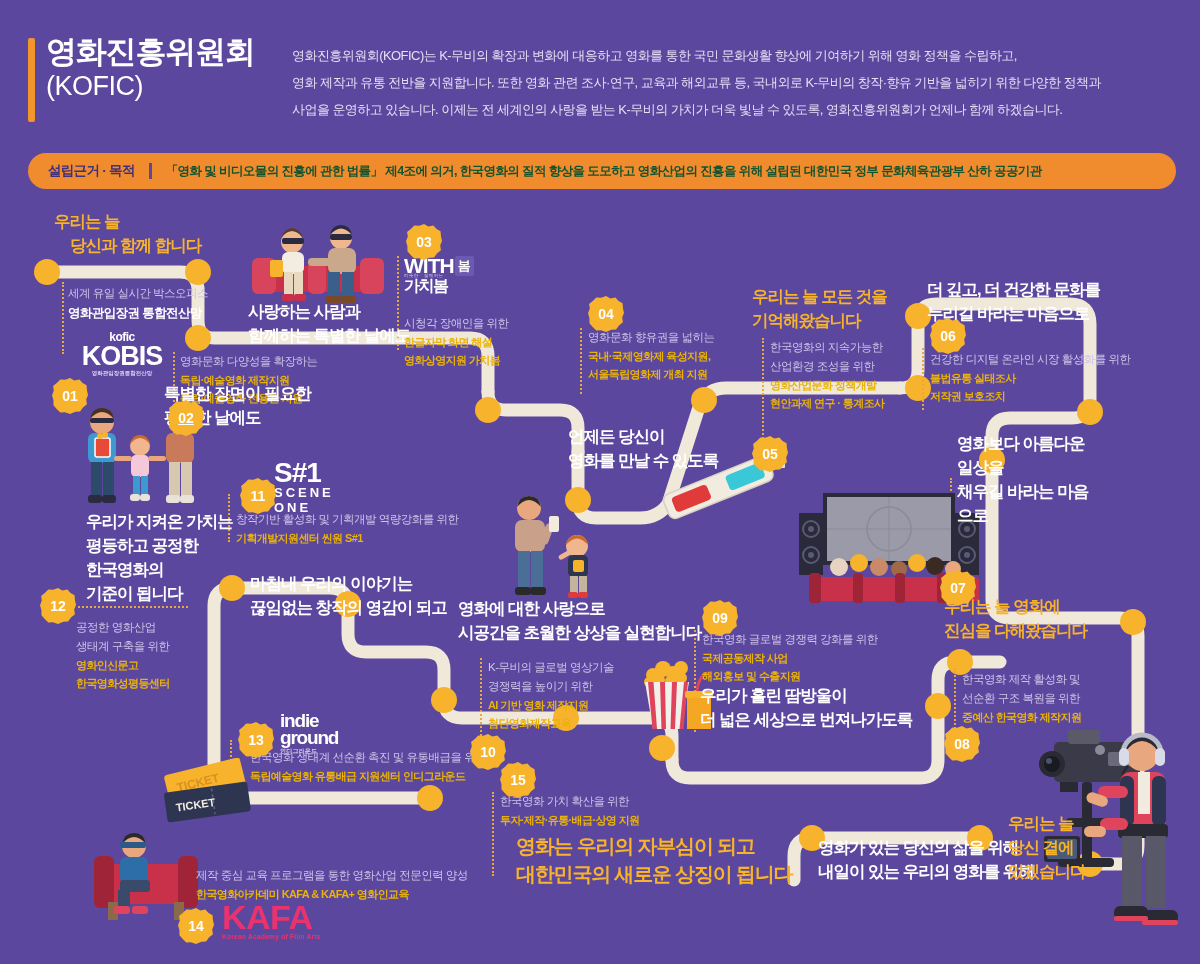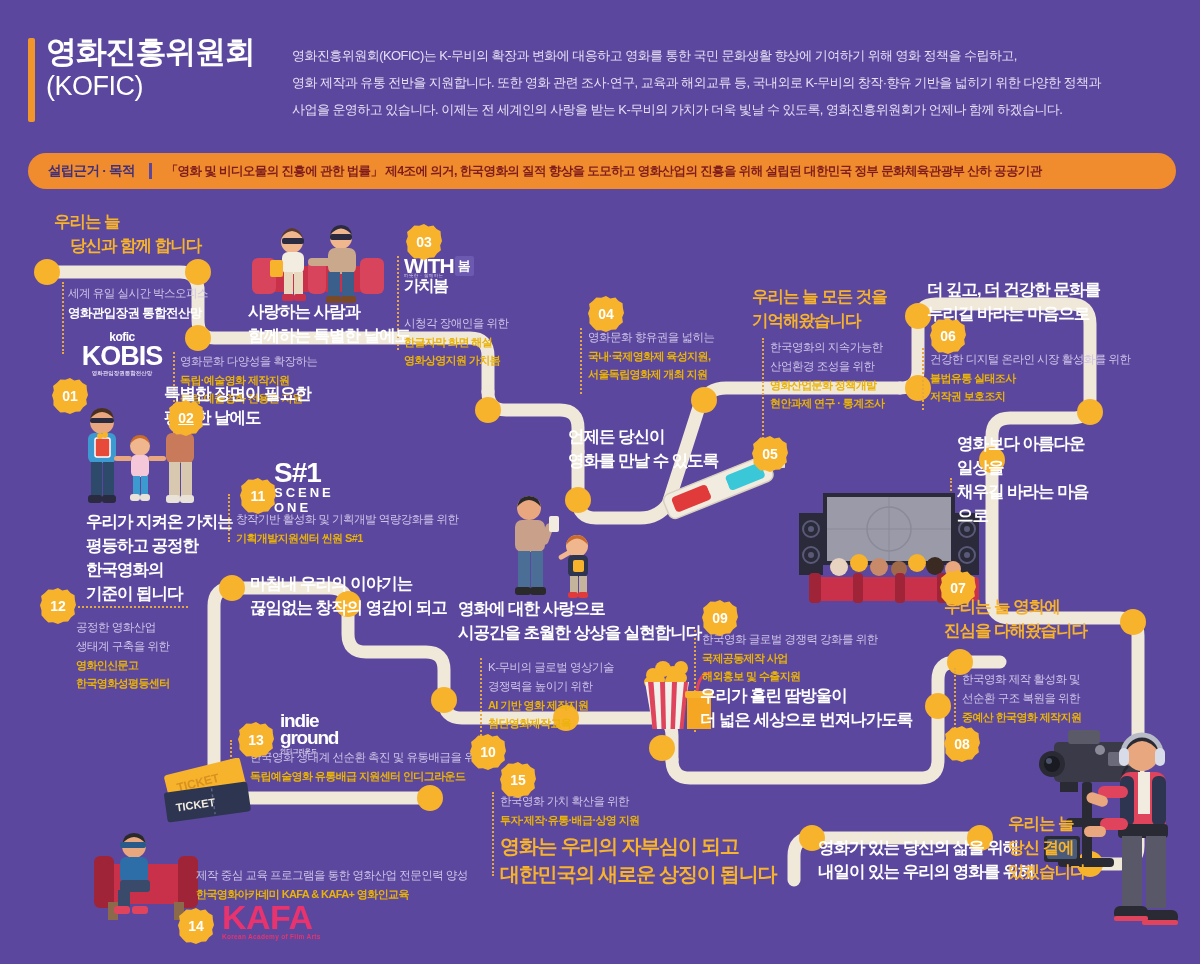--- a/index.html
+++ b/index.html
@@ -43,21 +43,21 @@
     display: flex; align-items: center;
   }
   .banner-label {
     margin-left: 20px; font-size: 13.5px; font-weight: 800; color: #41307a;
     letter-spacing: -0.7px; white-space: nowrap;
   }
   .banner-div {
     width: 3px; height: 16px; background: #5b479e; margin: 0 14px; flex: none;
   }
   .banner-text {
-    font-size: 12.5px; color: #7f1d1d; letter-spacing: -0.6px; white-space: nowrap;
+    font-size: 12.5px; color: #14532d; letter-spacing: -0.6px; white-space: nowrap;
     font-weight: 600;
   }
 
   
   #road { position: absolute; left: 0; top: 0; width: 1200px; height: 964px; }
 
   
   .badge {
     position: absolute; width: 36px; height: 36px;
     display: flex; align-items: center; justify-content: center;
@@ -666,21 +666,21 @@
   <div class="badge" style="left:500px; top:762px;">
       <div class="blob"></div>
       <span>15</span>
     </div>
   <div class="dotline" style="left:492px; top:792px; height:84px;"></div>
   <div class="tb" style="left:500px; top:792px; width:290px;">
     <div class="sub">한국영화 가치 확산을 위한</div>
     <div class="key">투자·제작·유통·배급·상영 지원</div>
   </div>
 
-  <div class="tb" style="left:500px; top:832px;">
+  <div class="tb" style="left:516px; top:832px;">
     <div class="hl-lg">영화는 우리의 자부심이 되고</div>
     <div class="hl-lg">대한민국의 새로운 상징이 됩니다</div>
   </div>
 
   <div class="tb" style="left:818px; top:836px;">
     <div class="hl-w">영화가 있는 당신의 삶을 위해</div>
     <div class="hl-w">내일이 있는 우리의 영화를 위해</div>
   </div>
 
   <div class="tb" style="left:1008px; top:812px;">

